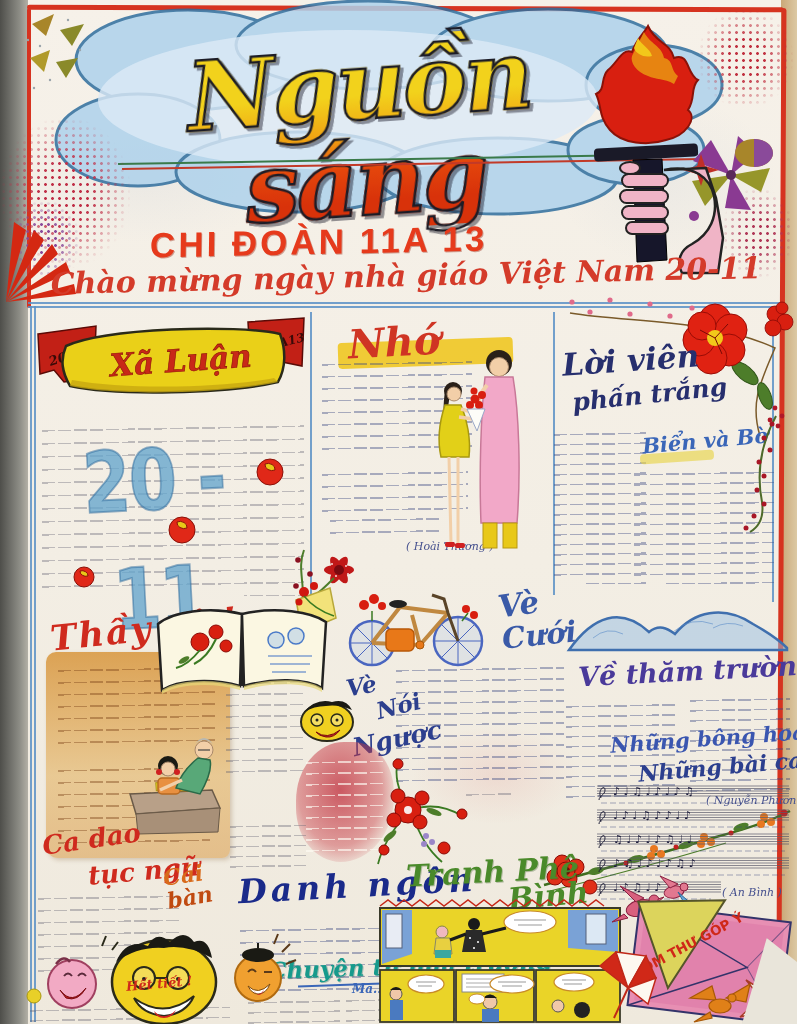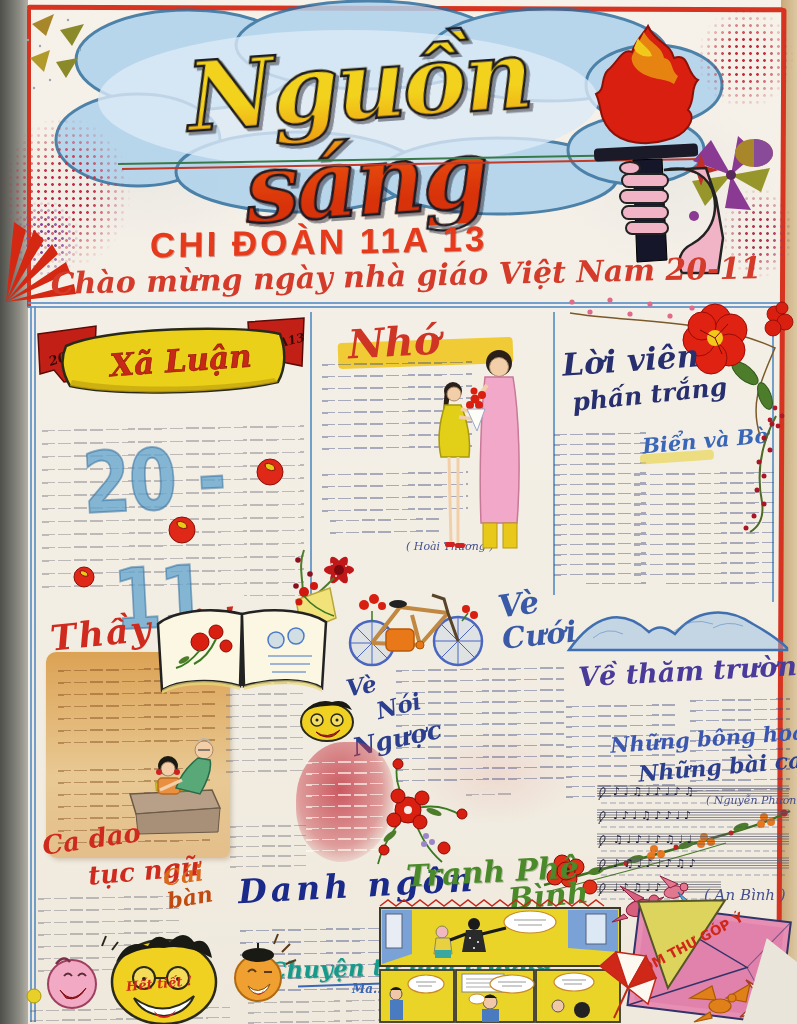--- a/index.html
+++ b/index.html
@@ -502,21 +502,21 @@
       <text x="30" y="15">♪ ♩ ♫ ♩ ♪ ♩ ♪ ♫</text>
       <text x="30" y="39">♩ ♪ ♩ ♫ ♪ ♪ ♩ ♪</text>
       <text x="30" y="63">♫ ♩ ♪ ♩ ♪ ♫ ♩ ♩</text>
       <text x="30" y="87">♪ ♫ ♩ ♪ ♩ ♪ ♫ ♪</text>
       <text x="30" y="111">♩ ♪ ♫ ♩ ♪</text>
     </g>
     <g stroke="rgba(60,70,125,.5)" stroke-width=".9" stroke-dasharray="6,3">
       <path d="M18,23 h184 M18,47 h184 M18,71 h184 M18,95 h184 M18,119 h110"></path>
     </g>
   </svg>
-  <div class="tiny" style="left:704px;top:886px;font-size:15px;color:#45508e">( An Bình )</div>
+  <div class="tiny" style="left:722px;top:886px;font-size:11px;color:#45508e">( An Bình )</div>
 
   <div class="script" style="left:42px;top:824px;font-size:26px;color:#cf2a1e;transform:rotate(-8deg)">Ca dao</div>
   <div class="script" style="left:88px;top:856px;font-size:26px;color:#cf2a1e;transform:rotate(-5deg)">tục ngữ</div>
   <div class="hw gray" style="left:38px;top:892px;width:142px;height:84px"></div>
   <div class="hw gray t10" style="left:230px;top:820px;width:76px;height:50px"></div>
 
   <div class="script" style="left:163px;top:862px;font-size:22px;color:#d86a1a;transform:rotate(-8deg)">Cái</div>
   <div class="script" style="left:167px;top:884px;font-size:22px;color:#c04a10;transform:rotate(-10deg)">bàn</div>
   <div class="script" style="left:238px;top:866px;font-size:33px;color:#1a2a8a;letter-spacing:4px;transform:rotate(-3deg)">Danh ngôn</div>
   <div class="hw blue" style="left:240px;top:924px;width:190px;height:70px"></div>

